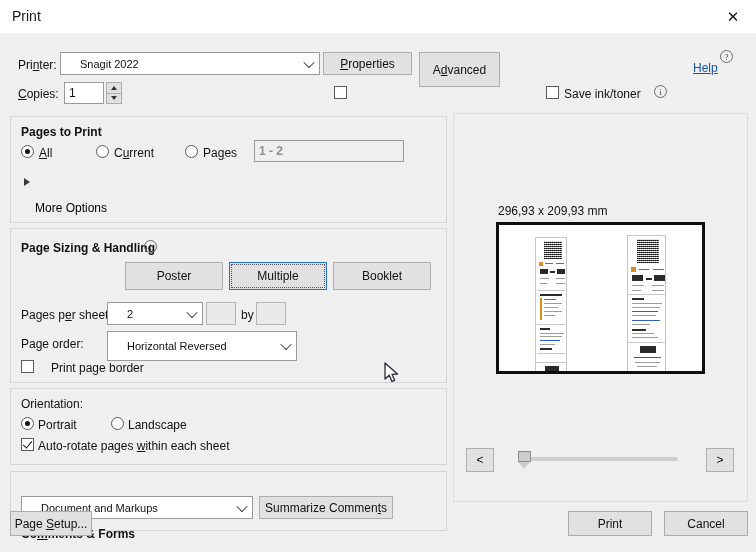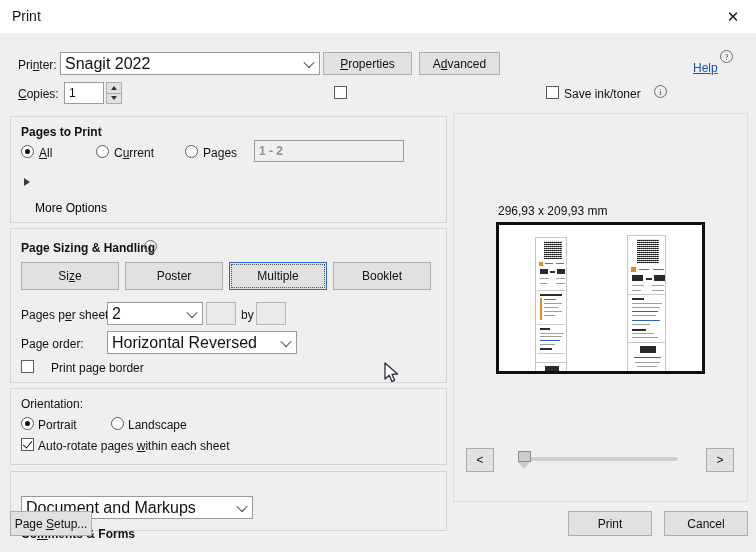--- a/index.html
+++ b/index.html
@@ -77,21 +77,21 @@
   }
 
   .combo {
     position: absolute;
     background: #ffffff;
     border: 1px solid #9a9a9a;
     display: flex; align-items: center;
     cursor: pointer;
   }
   .combo .val {
-    flex: 1; padding-left: 4px; font-size: 16px; color: #111;
+    flex: 1; padding-left: 19px; font-size: 11px; color: #111;
     white-space: nowrap; overflow: hidden;
   }
   .combo .arrowbox {
     width: 20px; height: 100%;
     display: flex; align-items: center; justify-content: center;
   }
   .chev {
     width: 8px; height: 8px;
     border-left: 1.4px solid #444; border-bottom: 1.4px solid #444;
     transform: rotate(-45deg) translate(1px,-1px);
@@ -238,21 +238,21 @@
     <div class="lbl" style="left:18px; top:25px;">Pri<u class="ak">n</u>ter:</div>
     <div class="combo" style="left:60px; top:19px; width:260px; height:23px;">
       <span class="val">Snagit 2022</span>
       <span class="arrowbox">
           <span class="chev"></span>
         </span>
     </div>
     <button class="btn" style="left:323px; top:19px; width:89px; height:23px;">
       <span><u class="ak">P</u>roperties</span>
     </button>
-    <button class="btn" style="left:419px; top:19px; width:81px; height:23px;">
+    <button class="btn" style="left:419px; top:19px; width:81px; height:35px;">
       <span>A<u class="ak">d</u>vanced</span>
     </button>
     <a class="helplink" style="left:693px; top:28px;">Help</a>
     <div class="infoicon" style="left:720px; top:17px;">?</div>
 
     <div class="lbl" style="left:18px; top:54px;"><u class="ak">C</u>opies:</div>
     <div class="txtbox" style="left:64px; top:49px; width:40px; height:22px;">
       <span>1</span>
     </div>
     <div class="spin" style="left:106px; top:49px;">
@@ -288,23 +288,20 @@
 
     <div class="disclo" style="left:24px; top:141px;">
       <span class="tri-right" style="left:0; top:4px;"></span>
       <span style="position:absolute; left:11px; top:0; white-space:nowrap;margin-top:27px;">More Options</span>
     </div>
 
     <div class="groupbox" style="left:10px; top:195px; width:437px; height:155px;"></div>
     <div class="grouptitle" style="left:21px; top:208px;">Page Sizing &amp; Handling</div>
     <div class="infoicon" style="left:144px; top:207px;">i</div>
 
-    <button class="btn" style="left:21px; top:229px; width:98px; height:28px;">
-      <span>Si<u class="ak">z</u>e</span>
-    </button>
     <button class="btn" style="left:125px; top:229px; width:98px; height:28px;">
       <span>Poster</span>
     </button>
     <button class="btn focusring" style="left:229px; top:229px; width:98px; height:28px;">
       <span>Multiple</span>
     </button>
     <button class="btn" style="left:333px; top:229px; width:98px; height:28px;">
       <span>Booklet</span>
     </button>
 
@@ -317,21 +314,21 @@
     </div>
     <div class="txtbox disabled" style="left:206px; top:269px; width:30px; height:23px;">
       <span></span>
     </div>
     <div class="lbl" style="left:241px; top:275px;">by</div>
     <div class="txtbox disabled" style="left:256px; top:269px; width:30px; height:23px;">
       <span></span>
     </div>
 
     <div class="lbl" style="left:21px; top:304px;">Page order:</div>
-    <div class="combo" style="left:107px; top:298px; width:190px; height:23px;">
+    <div class="combo" style="left:107px; top:298px; width:190px; height:30px;">
       <span class="val">Horizontal Reversed</span>
       <span class="arrowbox">
           <span class="chev"></span>
         </span>
     </div>
 
     <div class="cbox" style="left:21px; top:327px;"></div>
     <div class="lbl" style="left:51px; top:328px;">Print page border</div>
 
     <div class="groupbox" style="left:10px; top:355px; width:437px; height:77px;"></div>
@@ -347,20 +344,23 @@
     <div class="lbl" style="left:38px; top:406px;">Auto-rotate pages <u class="ak">w</u>ithin each sheet</div>
 
     <div class="groupbox" style="left:10px; top:438px; width:437px; height:60px;"></div>
     <div class="grouptitle" style="left:21px; top:458px;margin-top:36px;">Co<u class="ak">m</u>ments &amp; Forms</div>
     <div class="combo" style="left:21px; top:463px; width:232px; height:23px;">
       <span class="val">Document and Markups</span>
       <span class="arrowbox">
           <span class="chev"></span>
         </span>
     </div>
+    <button class="btn" style="left:259px; top:463px; width:134px; height:23px;">
+      <span>Summarize Commen<u class="ak">t</u>s</span>
+    </button>
 
     <div class="preview-pane"></div>
 
     <div class="dimtext" style="left:498px; top:171px;">296,93 x 209,93 mm</div>
 
     <div class="sheet" style="left:496px; top:189px; width:209px; height:152px;">
       <div class="sheet-inner">
 
         <div class="ticket" style="left:32px; top:8px; width:32px; height:126px;">
           <div class="tk-sec" style="top:0; height:53px;">

